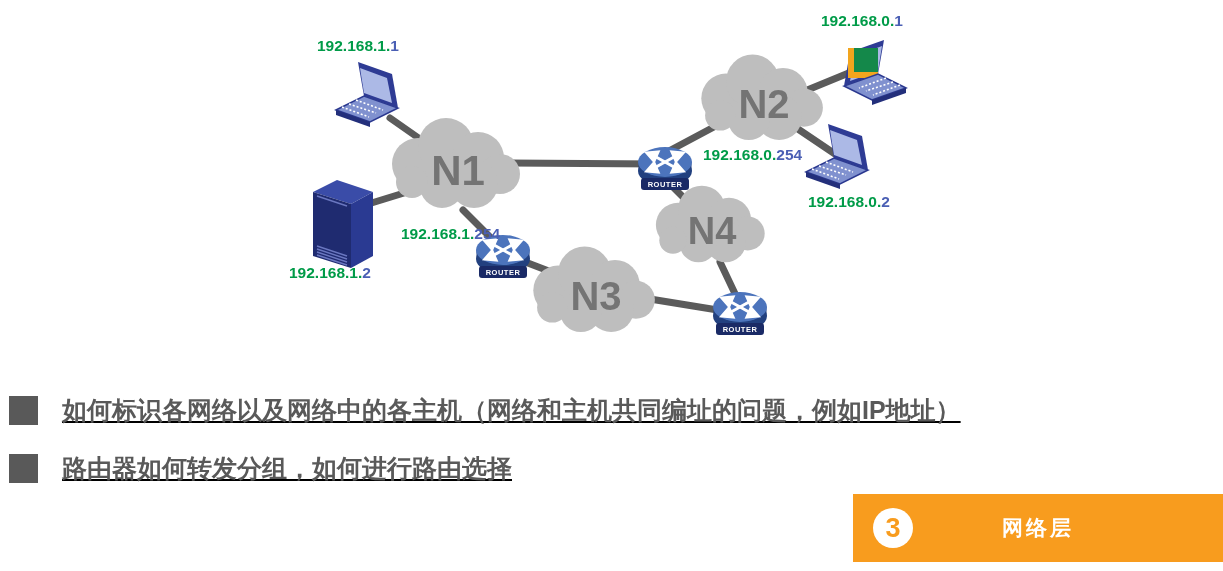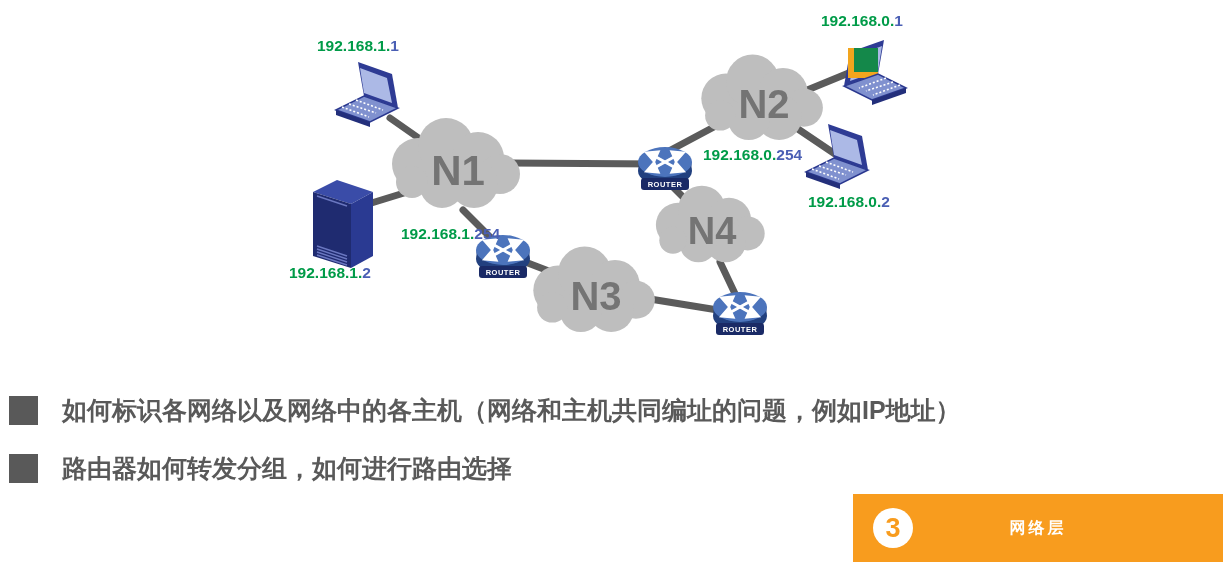--- a/index.html
+++ b/index.html
@@ -3,29 +3,29 @@
 <meta charset="utf-8">
 <style>
   html,body{margin:0;padding:0;background:#fff;}
   .stage{position:relative;width:1223px;height:571px;background:#ffffff;overflow:hidden;
          font-family:"Liberation Sans","DejaVu Sans",sans-serif;}
   svg text{font-family:"Liberation Sans","DejaVu Sans",sans-serif;}
   .cloud-label{font-weight:bold;fill:#747474;}
   .ip-prefix{fill:#009B48;font-weight:bold;}
   .ip-host{fill:#4A5FB4;font-weight:bold;}
   .router-word{fill:#ffffff;font-weight:bold;letter-spacing:.5px;}
-  .bullet{position:absolute;display:flex;align-items:center;}
+  .bullet{position:absolute;display:flex;align-items:center;text-decoration:underline;}
   .bullet .sq{width:29px;height:29px;background:#595959;flex:0 0 auto;}
   .bullet .txt{margin-left:24px;font-size:25px;font-weight:bold;color:#595959;white-space:nowrap;}
   .banner{position:absolute;left:853px;top:494px;width:370px;height:68px;background:#F89C1E;
           display:flex;align-items:center;justify-content:center;}
   .banner .num{position:absolute;left:20px;top:14px;width:40px;height:40px;border-radius:50%;
                background:#ffffff;color:#F89C1E;font-weight:bold;font-size:27px;
                display:flex;align-items:center;justify-content:center;}
-  .banner .lbl{color:#ffffff;font-weight:bold;font-size:16px;letter-spacing:3px;}
+  .banner .lbl{color:#ffffff;font-weight:bold;font-size:21px;letter-spacing:3px;}
 </style>
 </head>
 <body>
 
 <div class="stage">
 
   <svg width="1223" height="385" viewBox="0 0 1223 385">
 
     <g stroke="#5B5B5B" stroke-width="7" stroke-linecap="round">
       <line x1="390" y1="118" x2="440" y2="153"></line>

